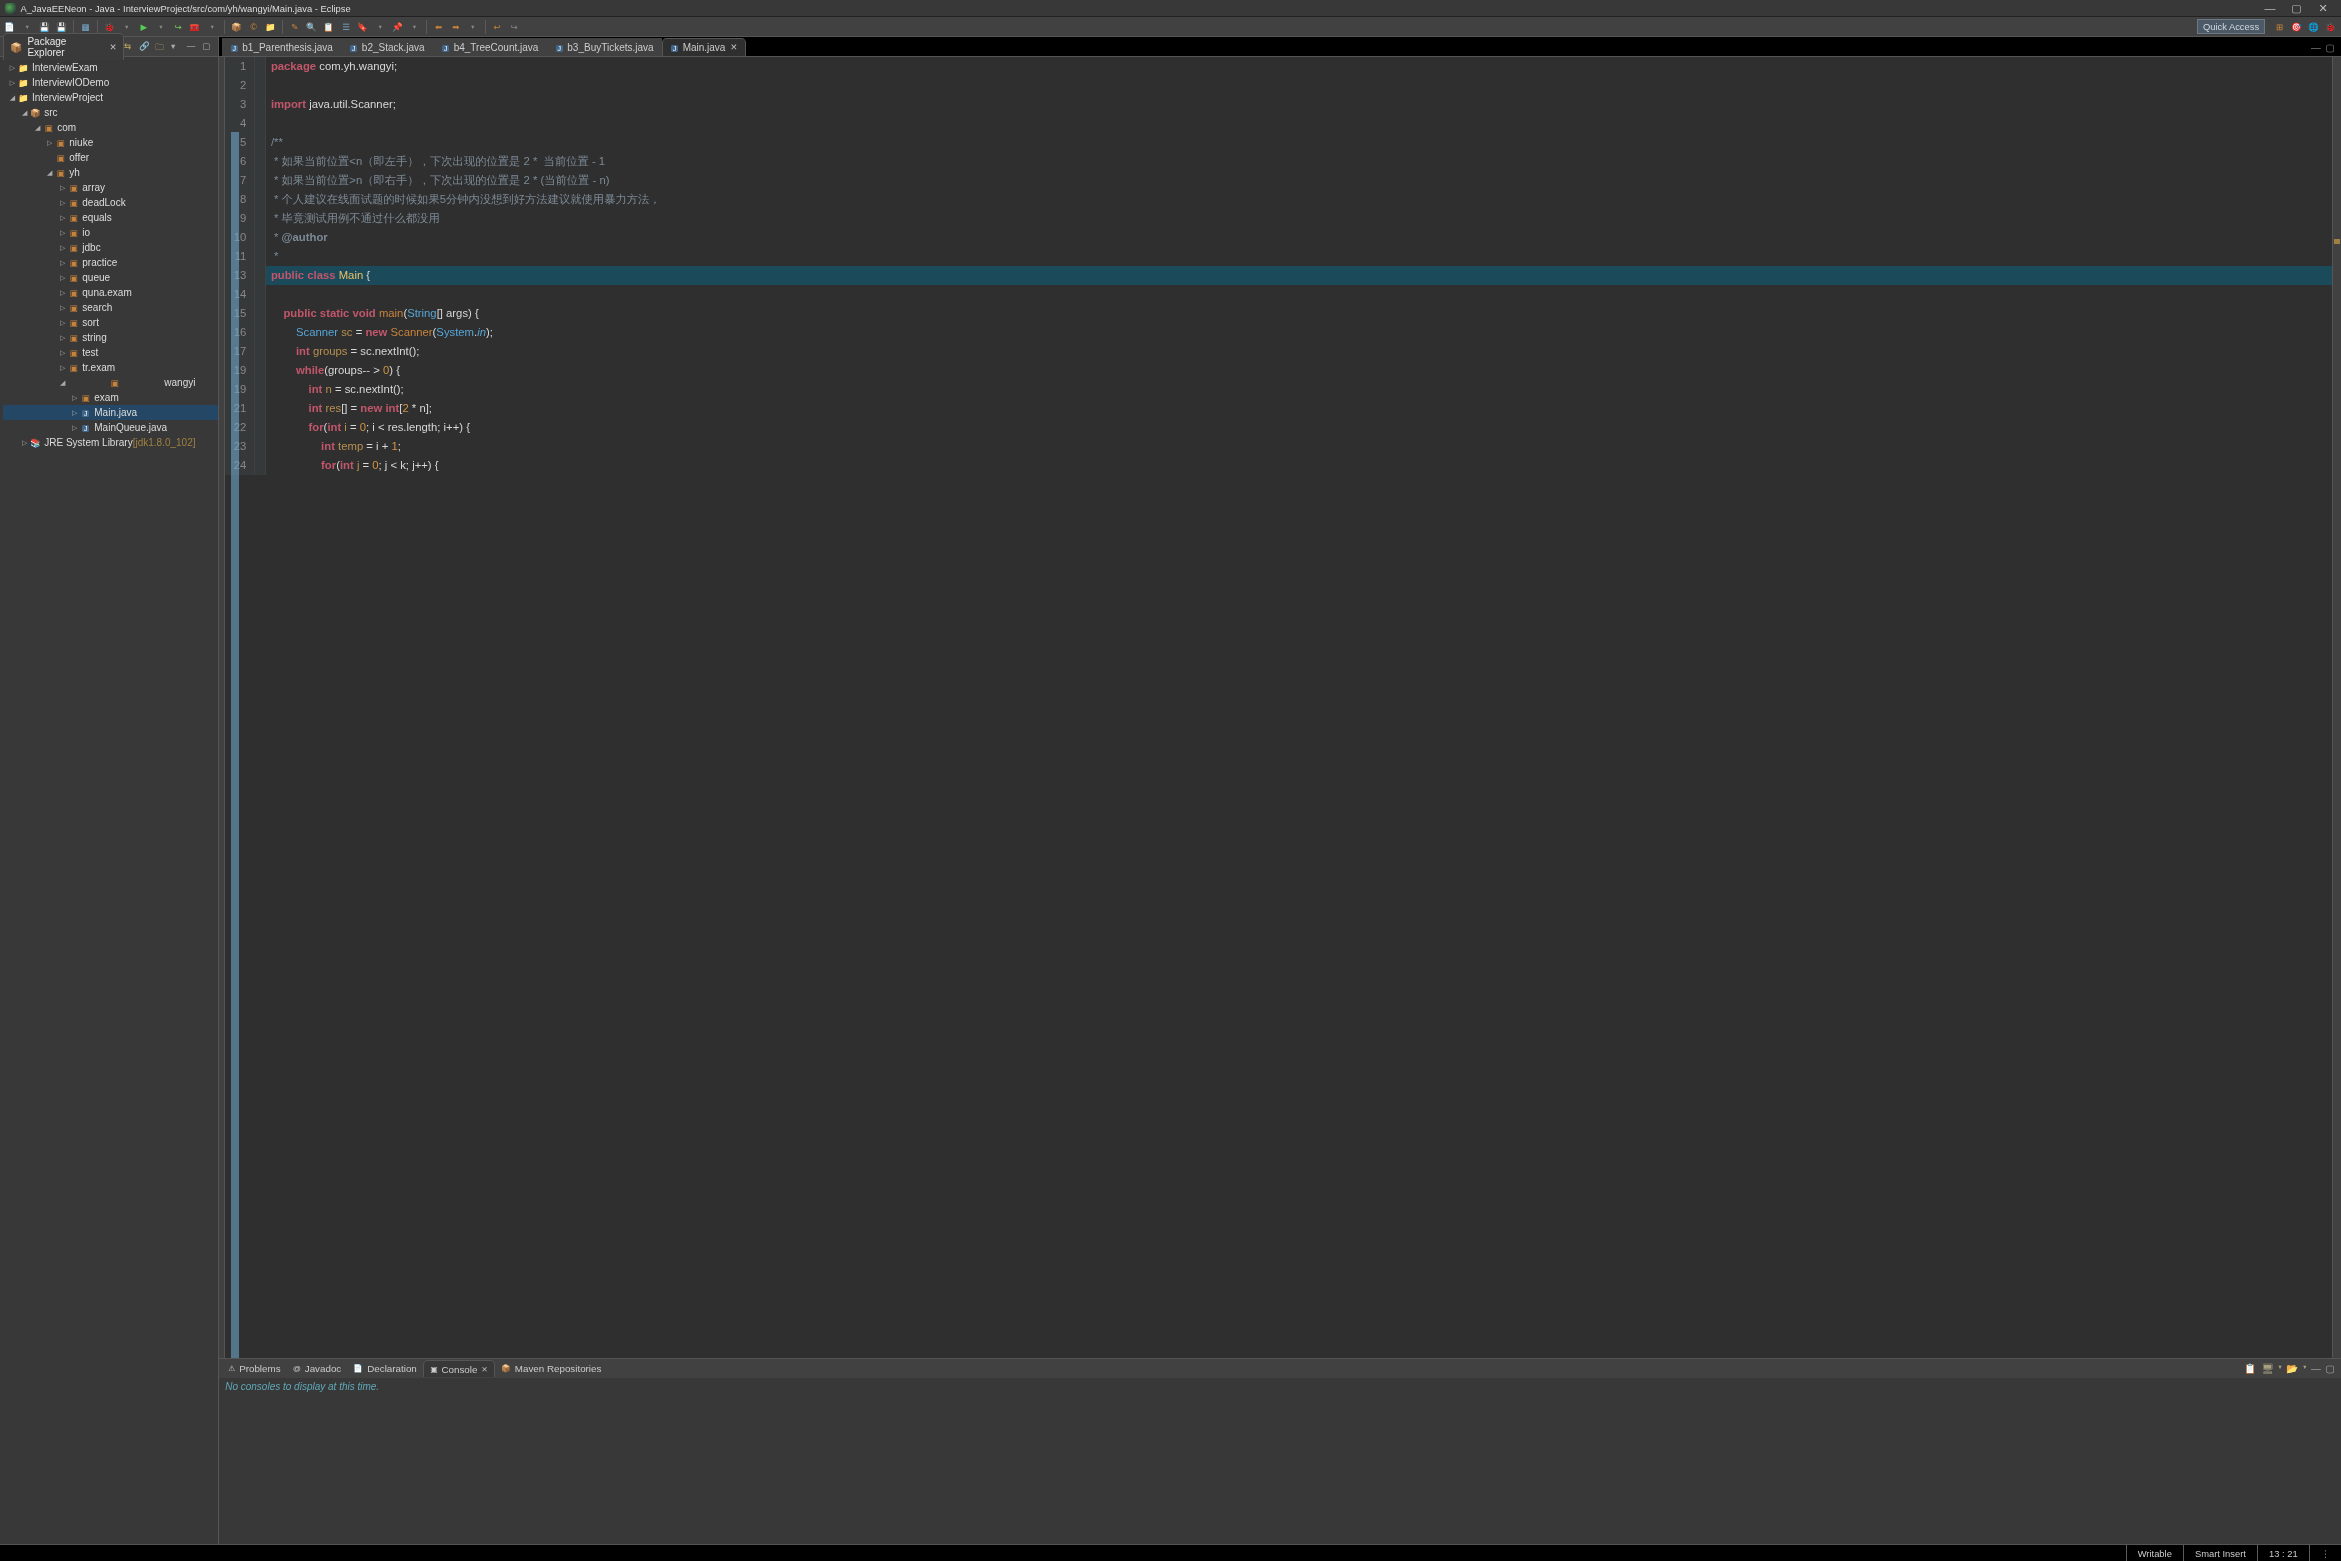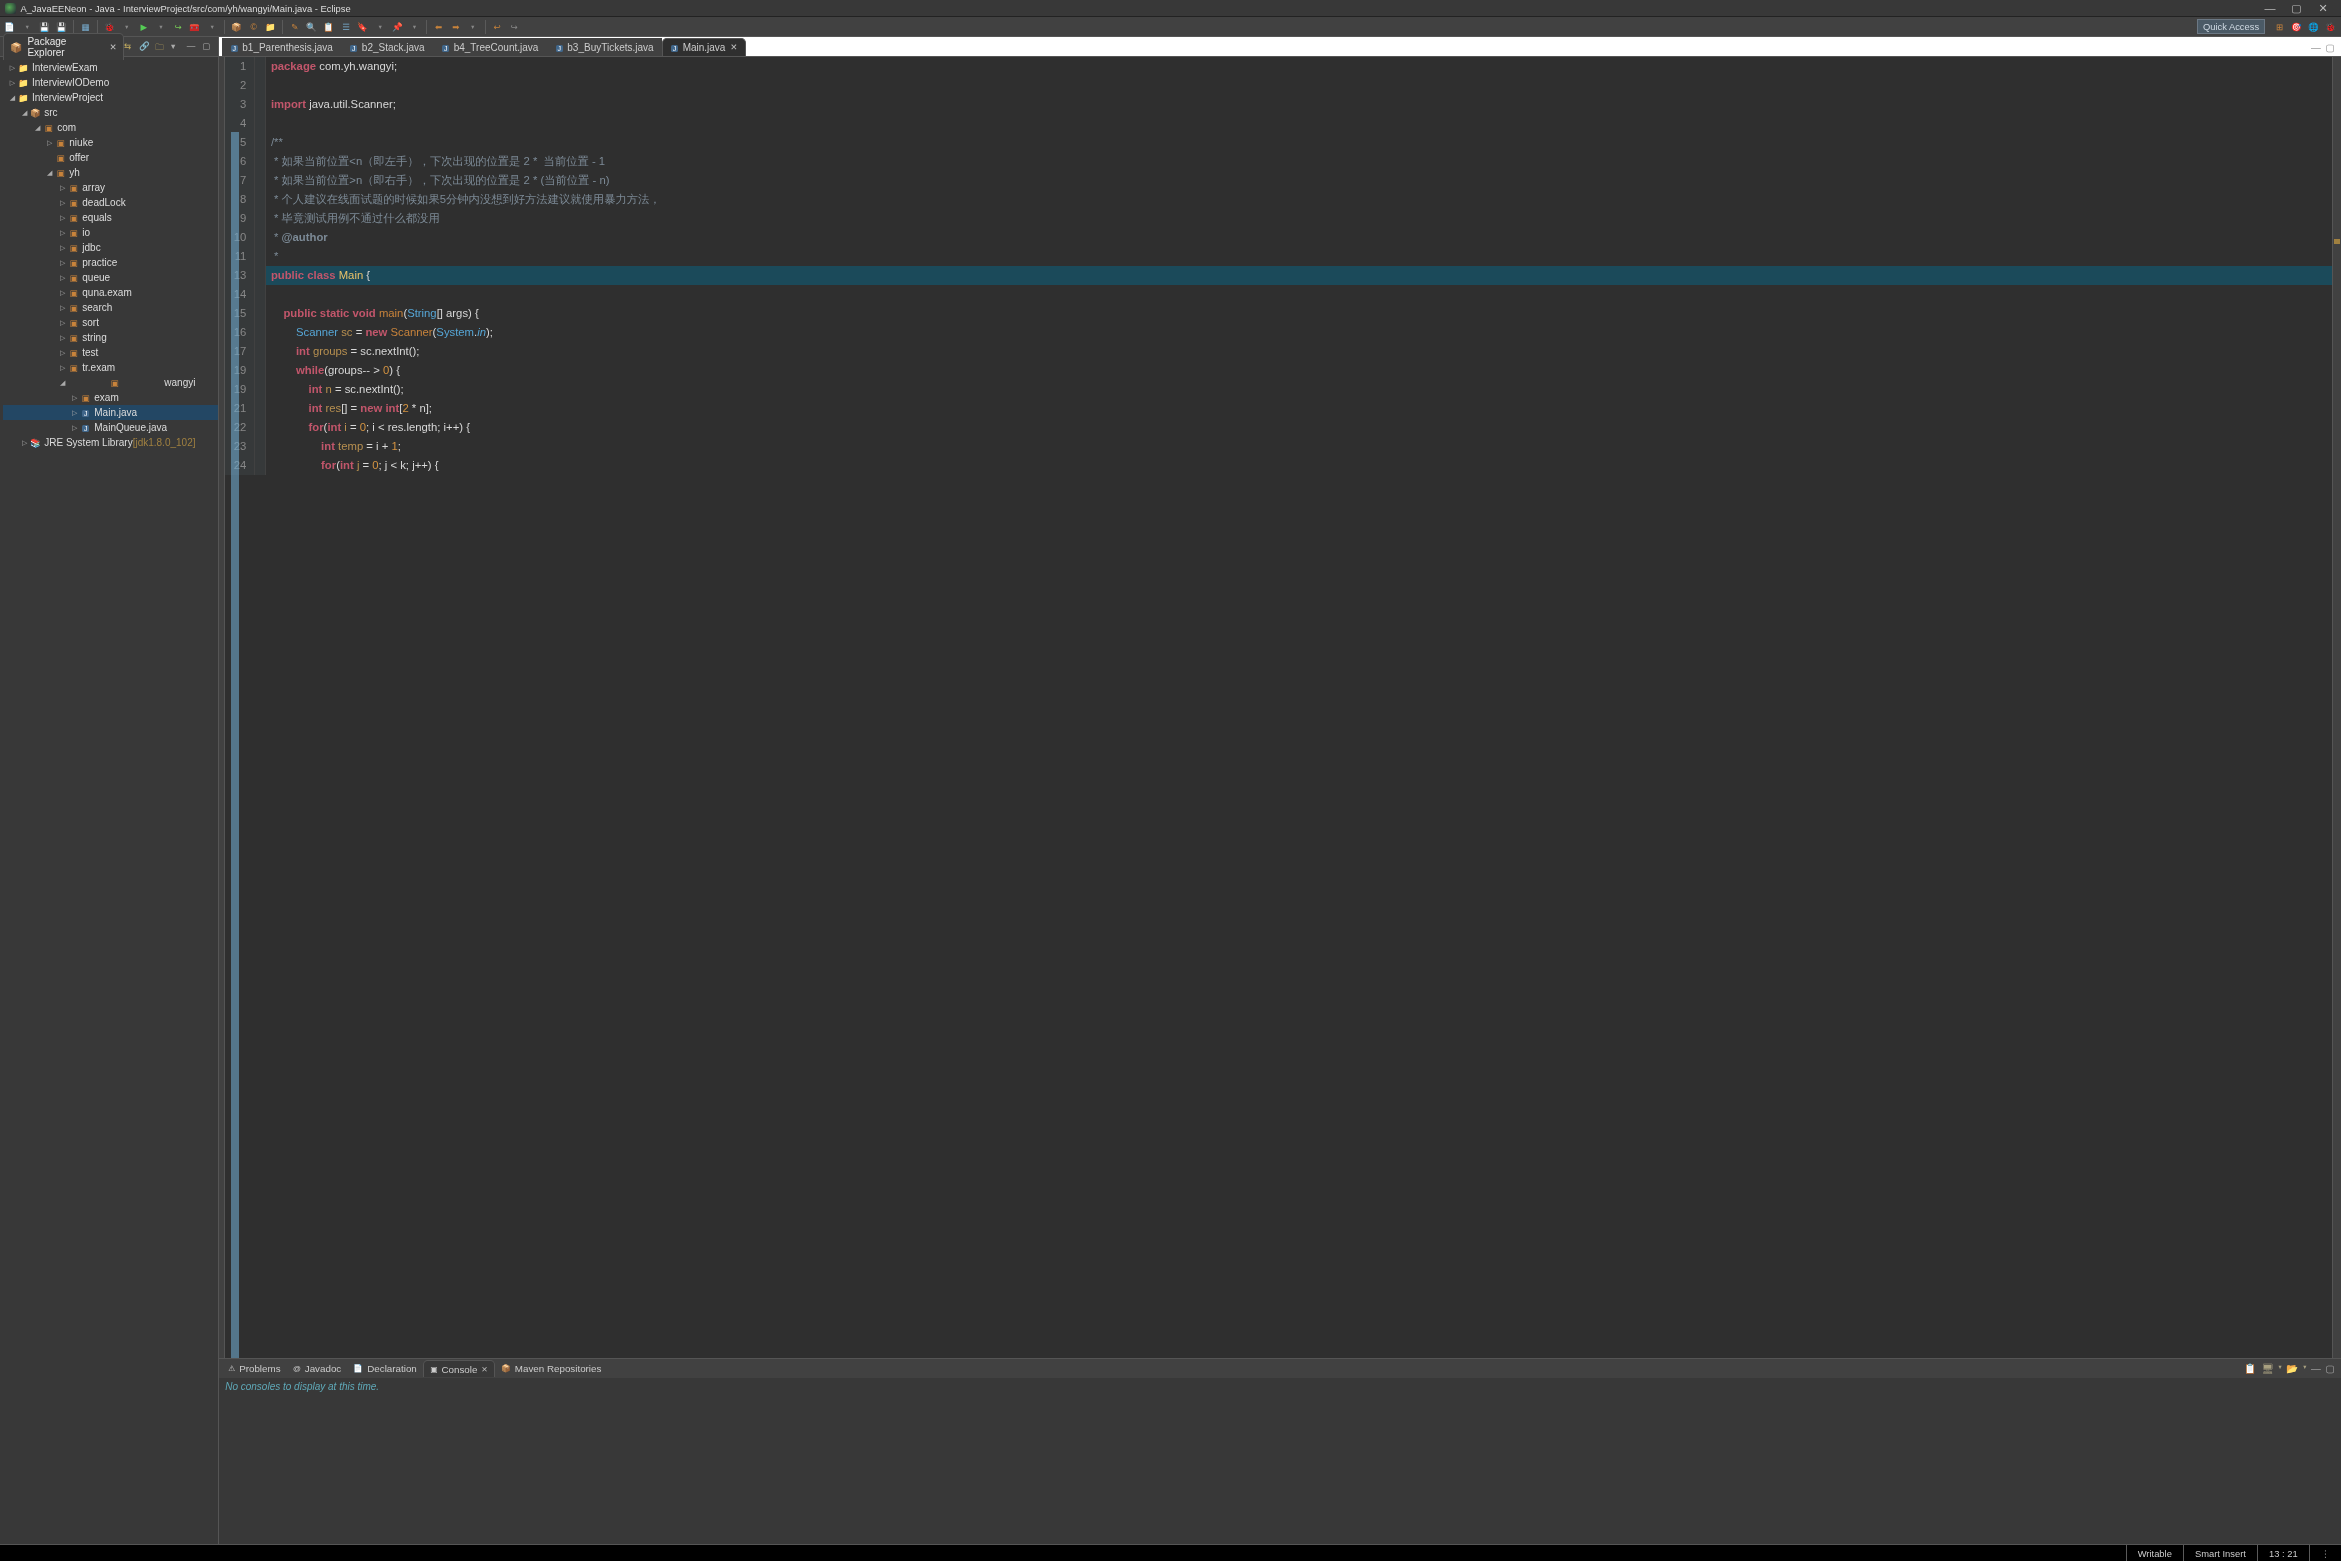--- a/index.html
+++ b/index.html
@@ -42,21 +42,21 @@
 .ic-src::before { content:"📦"; color:#c8833b;}
 .ic-pkg::before { content:"▣"; color:#c8833b;}
 .ic-file::before { content:"J"; background:#40668a; color:#fff; border-radius:1.6px; padding:0 1.6px; font-size:7px; }
 .ic-lib::before { content:"📚"; }
 .lbl-dim { color:#a08040; }
 
 
 .rightcol { flex:1; display:flex; flex-direction:column; }
 
 
-.edtabs { height:20px; background:#ffffff; display:flex; align-items:flex-end; border-bottom:0.8px solid #555; padding-left:3.1px; position:relative; }
+.edtabs { height:20px; background:#000000; display:flex; align-items:flex-end; border-bottom:0.8px solid #555; padding-left:3.1px; position:relative; }
 .edtab { display:flex; align-items:center; gap:4.7px; padding:3.1px 7.8px; background:#414141; color:#ccc; font-size:10px; border:0.8px solid transparent; border-bottom:none;}
 .edtab.active { background:#2f2f2f; border:0.8px solid #555; border-bottom:none; border-radius:4.7px 4.7px 0 0; }
 .edtab .close { color:#bbb; font-size:8.6px; }
 .edtab .jicon::before { content:"J"; background:#40668a; color:#fff; border-radius:1.6px; padding:0 1.6px; font-size:7px;}
 .edtabs .right-tools{ margin-left:auto; display:flex; gap:4.7px; padding-right:6.2px; padding-bottom:3.1px; color:#888;}
 
 
 .editor { flex:1; display:flex; background:#2f2f2f; overflow:hidden; position:relative; }
 .gutter-strip { width:6.2px; background:#414141; border-right:0.8px solid #555;}
 .overview { width:9.4px; background:#414141; border-left:0.8px solid #555; position:relative;}

